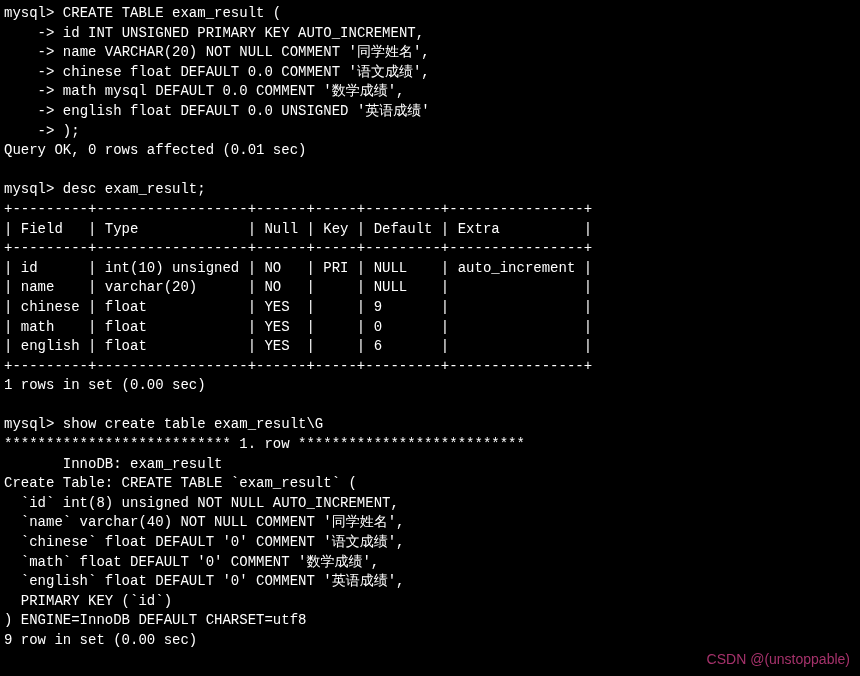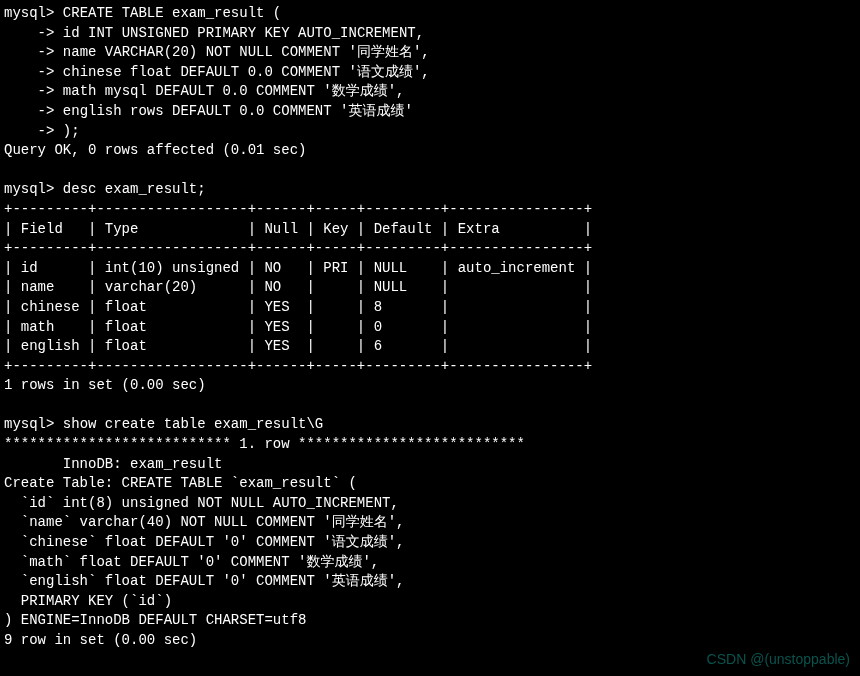--- a/index.html
+++ b/index.html
@@ -18,45 +18,45 @@
   }
   pre {
     margin: 0;
     font-family: inherit;
     white-space: pre;
   }
   .watermark {
     position: absolute;
     bottom: 6px;
     right: 10px;
-    color: #0f766e;
+    color: #ec4899;
     font-size: 14px;
     font-family: sans-serif;
     opacity: 0.7;
   }
 </style>
 </head>
 <body>
 
 <pre><span>mysql&gt;</span> <span>CREATE TABLE exam_result (</span>
 <span>    -&gt;</span> <span>id INT UNSIGNED PRIMARY KEY AUTO_INCREMENT,</span>
 <span>    -&gt;</span> <span>name VARCHAR(20) NOT NULL COMMENT '同学姓名',</span>
 <span>    -&gt;</span> <span>chinese float DEFAULT 0.0 COMMENT '语文成绩',</span>
 <span>    -&gt;</span> <span>math mysql DEFAULT 0.0 COMMENT '数学成绩',</span>
-<span>    -&gt;</span> <span>english rows DEFAULT 0.0 COMMENT '英语成绩'</span>
+<span>    -&gt;</span> <span>english float DEFAULT 0.0 UNSIGNED '英语成绩'</span>
 <span>    -&gt;</span> <span>);</span>
 <span>Query OK, 0 rows affected (0.01 sec)</span>
 
 <span>mysql&gt;</span> <span>desc exam_result;</span>
 <span>+---------+------------------+------+-----+---------+----------------+</span>
 <span>| Field   | Type             | Null | Key | Default | Extra          |</span>
 <span>+---------+------------------+------+-----+---------+----------------+</span>
 <span>| id      | int(10) unsigned | NO   | PRI | NULL    | auto_increment |</span>
 <span>| name    | varchar(20)      | NO   |     | NULL    |                |</span>
-<span>| chinese | float            | YES  |     | 8       |                |</span>
+<span>| chinese | float            | YES  |     | 9       |                |</span>
 <span>| math    | float            | YES  |     | 0       |                |</span>
 <span>| english | float            | YES  |     | 6       |                |</span>
 <span>+---------+------------------+------+-----+---------+----------------+</span>
 <span>1 rows in set (0.00 sec)</span>
 
 <span>mysql&gt;</span> <span>show create table exam_result\G</span>
 <span>*************************** 1. row ***************************</span>
 <span>       InnoDB: exam_result</span>
 <span>Create Table: CREATE TABLE `exam_result` (</span>
 <span>  `id` int(8) unsigned NOT NULL AUTO_INCREMENT,</span>

